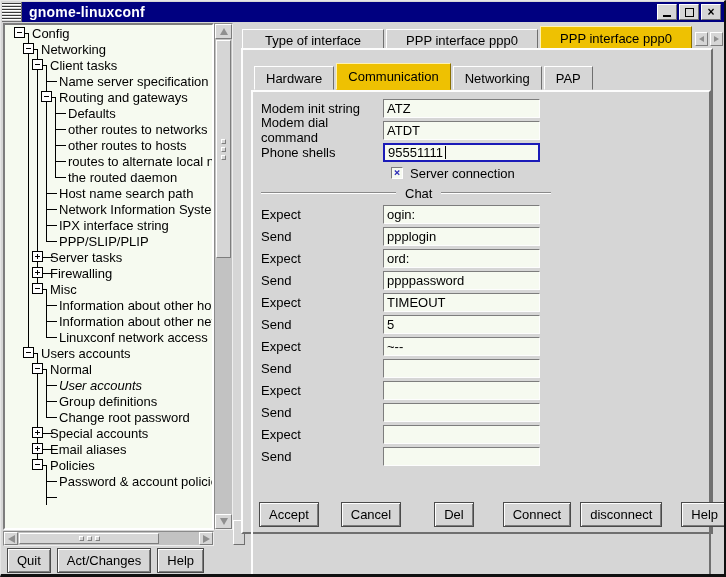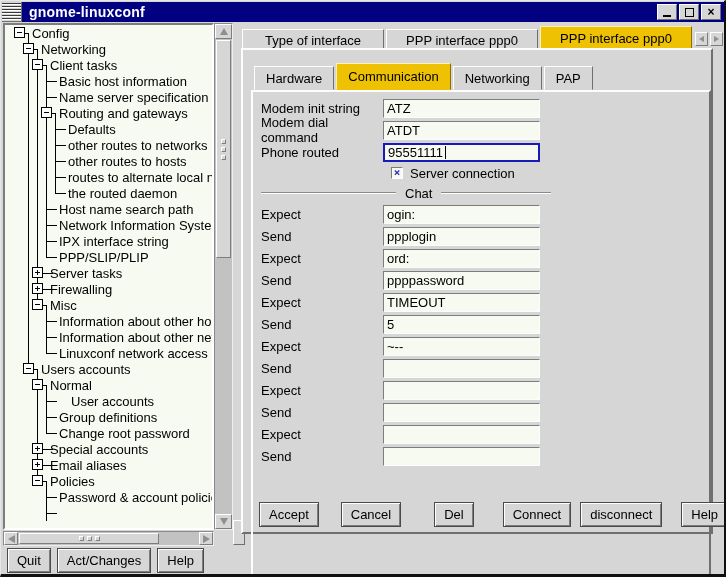--- a/index.html
+++ b/index.html
@@ -146,27 +146,20 @@
         <div class="tbox" style="left: 27px;">
           <div class="h"></div>
         </div>
         <span class="tlabel" style="left: 45px;">Client tasks</span>
       </div>
       <div class="trow">
         <div class="tl" style="left: 23px; top: 0px; height: 16px;"></div>
         <div class="tl" style="left: 32px; top: 0px; height: 16px;"></div>
         <div class="tl" style="left: 41px; top: 0px; height: 16px;"></div>
         <div class="th" style="left: 41px; top: 8px; width: 11px;"></div>
-        <span class="tlabel" style="left: 54px;">Basic host information</span>
-      </div>
-      <div class="trow">
-        <div class="tl" style="left: 23px; top: 0px; height: 16px;"></div>
-        <div class="tl" style="left: 32px; top: 0px; height: 16px;"></div>
-        <div class="tl" style="left: 41px; top: 0px; height: 16px;"></div>
-        <div class="th" style="left: 41px; top: 8px; width: 11px;"></div>
         <span class="tlabel" style="left: 54px;">Name server specification (D</span>
       </div>
       <div class="trow">
         <div class="tl" style="left: 23px; top: 0px; height: 16px;"></div>
         <div class="tl" style="left: 32px; top: 0px; height: 16px;"></div>
         <div class="tl" style="left: 41px; top: 0px; height: 3px;"></div>
         <div class="tl" style="left: 41px; top: 13px; height: 3px;"></div>
         <div class="th" style="left: 47px; top: 8px; width: 4px;"></div>
         <div class="tl" style="left: 50px; top: 8px; height: 8px;"></div>
         <div class="tbox" style="left: 36px;">
@@ -308,21 +301,21 @@
         <div class="tl" style="left: 41px; top: 8px; height: 8px;"></div>
         <div class="tbox" style="left: 27px;">
           <div class="h"></div>
         </div>
         <span class="tlabel" style="left: 45px;">Normal</span>
       </div>
       <div class="trow">
         <div class="tl" style="left: 32px; top: 0px; height: 16px;"></div>
         <div class="tl" style="left: 41px; top: 0px; height: 16px;"></div>
         <div class="th" style="left: 41px; top: 8px; width: 11px;"></div>
-        <span class="tlabel" style="left: 66px;">User accounts</span>
+        <span class="tlabel" style="left: 54px; font-style: italic;">User accounts</span>
       </div>
       <div class="trow">
         <div class="tl" style="left: 32px; top: 0px; height: 16px;"></div>
         <div class="tl" style="left: 41px; top: 0px; height: 16px;"></div>
         <div class="th" style="left: 41px; top: 8px; width: 11px;"></div>
         <span class="tlabel" style="left: 54px;">Group definitions</span>
       </div>
       <div class="trow">
         <div class="tl" style="left: 32px; top: 0px; height: 16px;"></div>
         <div class="tl" style="left: 41px; top: 0px; height: 9px;"></div>
@@ -431,21 +424,21 @@
     <div class="page">
       <div class="frow first">
         <div class="flabel">Modem init string</div>
         <input class="entry" value="ATZ" style="">
       </div>
       <div class="frow">
         <div class="flabel">Modem dial command</div>
         <input class="entry" value="ATDT" style="">
       </div>
       <div class="frow">
-        <div class="flabel">Phone routed</div>
+        <div class="flabel">Phone shells</div>
         <span class="pwrap">
           <input class="entry focused" value="95551111" style="">
           <span class="caret"></span>
         </span>
       </div>
       <div class="cbrow">
         <div class="cbox">×</div>
         <div class="cblabel">Server connection</div>
       </div>
       <div class="chatdiv">

